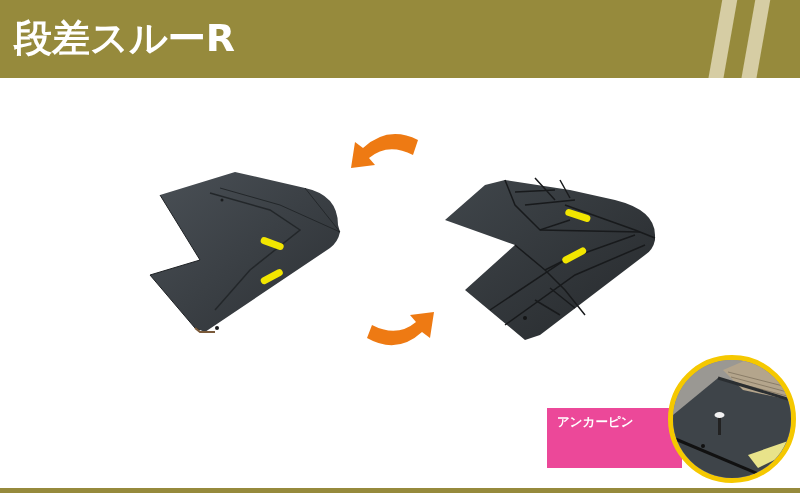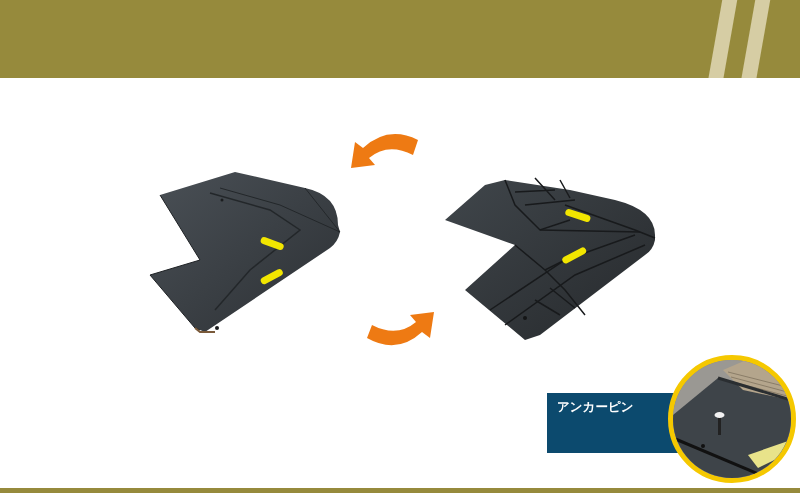--- a/index.html
+++ b/index.html
@@ -5,28 +5,29 @@
   html, body { margin: 0; padding: 0; }
   body { width: 800px; height: 500px; position: relative; background: #ffffff; overflow: hidden; font-family: "DejaVu Sans", sans-serif; }
   .header { position: absolute; left: 0; top: 0; width: 800px; height: 78px; background: #968a3c; overflow: hidden; }
   .title { position: absolute; left: 14px; top: 14px; color: #ffffff; font-size: 38px; font-weight: bold; letter-spacing: 0px; line-height: 48px; white-space: nowrap; }
   .stripe { position: absolute; top: -10px; width: 15px; height: 100px; background: #d6cda4; transform: skewX(-10deg); transform-origin: top left; }
   .stripe.s1 { left: 724px; }
   .stripe.s2 { left: 757px; }
   .bottom-line { position: absolute; left: 0; top: 488px; width: 800px; height: 5px; background: #968a3c; }
   .product { position: absolute; }
   .arrow { position: absolute; }
-  .callout { position: absolute; left: 547px; top: 393px; width: 135px; height: 60px; background: #0c4a6e; }
+  .callout { position: absolute; left: 547px; top: 408px; width: 135px; height: 60px; background: #ec4899; }
   .callout-text { position: absolute; left: 10px; top: 5px; color: #ffffff; font-size: 12.5px; line-height: 17px; font-weight: bold; white-space: nowrap; }
   .zoom-circle { position: absolute; left: 668px; top: 355px; width: 118px; height: 118px; border-radius: 50%; border: 5px solid #f5c800; overflow: hidden; background: #8a8a86; }
 </style>
 </head>
 <body>
 
 <div class="header">
+  <div class="title">段差スルーR</div>
   <div class="stripe s1"></div>
   <div class="stripe s2"></div>
 </div>
 
 <svg class="product" style="left:140px;top:160px;" width="210" height="175" viewBox="0 0 210 175">
   <defs>
     <linearGradient id="g1" x1="0" y1="0" x2="1" y2="1">
       <stop offset="0" stop-color="#4a5056"></stop>
       <stop offset="1" stop-color="#2c3034"></stop>
     </linearGradient>

